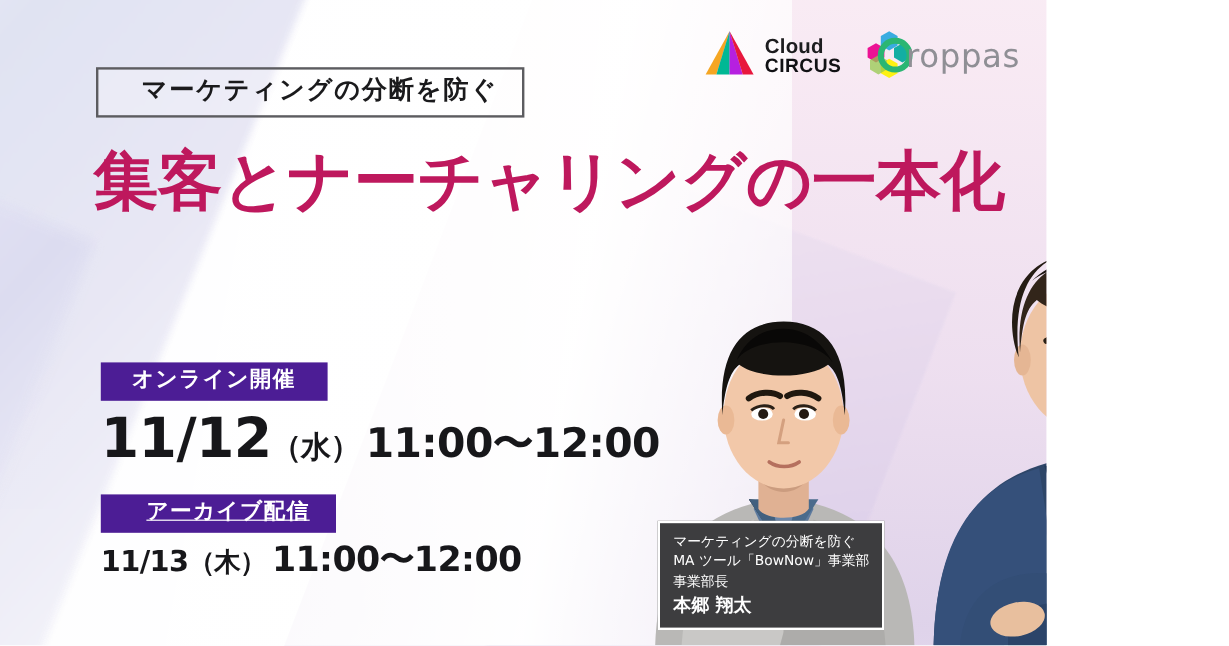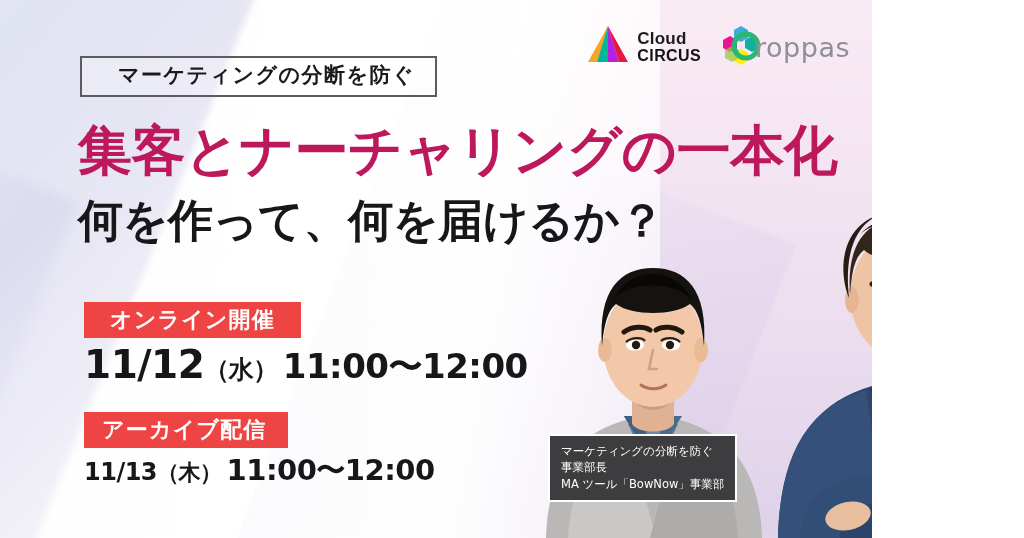--- a/index.html
+++ b/index.html
@@ -117,37 +117,37 @@
     font-family:"DejaVu Sans","Liberation Sans",sans-serif;
   }
 
   
   .sched{ position:absolute; z-index:30; }
   .sched-1{ left:84px; top:302px; }
   .sched-2{ left:84px; top:412px; }
 
   .badge{
     display:inline-block;
-    background:#ef4444;
+    background:#4c1d95;
     color:#ffffff;
-    font-size:22px; font-weight:700;
+    font-size:18px; font-weight:700;
     letter-spacing:1.2px;
     padding:5px 26px 6px 26px;
     line-height:1.15;
     font-family:"DejaVu Sans","Liberation Sans",sans-serif;
   }
-  .badge-2{ padding:5px 22px 6px 18px; }
+  .badge-2{ padding:5px 22px 6px 38px;text-decoration:underline; }
 
   .datetime{
     margin-top:7px;
     white-space:nowrap; color:#17171a;
     font-family:"DejaVu Sans","Liberation Sans",sans-serif;
     line-height:1.05;
   }
-  .dt-big{ font-size:39px; font-weight:800; letter-spacing:-0.5px; }
+  .dt-big{ font-size:46px; font-weight:800; letter-spacing:-0.5px; }
   .dt-day{ font-size:25px; font-weight:700; letter-spacing:-0.5px; }
   .dt-time{ font-size:34px; font-weight:700; letter-spacing:-0.5px; margin-left:5px;text-align:center; }
 
   .sched-2 .dt-big{ font-size:24px; }
   .sched-2 .dt-day{ font-size:22px; }
   .sched-2 .dt-time{ font-size:29px; }
 
   
   .photos{ position:absolute; inset:0; z-index:20; }
 
@@ -332,36 +332,36 @@
       </svg>
       <span class="op-text">roppas</span>
     </div>
   </div>
 
   <div class="eyebrow">
     <span>マーケティングの分断を防ぐ</span>
   </div>
 
   <div class="title-main">集客とナーチャリングの一本化</div>
-  <div class="title-sub">何を作って、何を届けるか？</div>
 
   <div class="sched sched-1">
     <div class="badge">オンライン開催</div>
     <div class="datetime">
       <span class="dt-big">11/12</span><span class="dt-day">（水）</span><span class="dt-time">11:00〜12:00</span>
     </div>
   </div>
 
   <div class="sched sched-2">
     <div class="badge badge-2">アーカイブ配信</div>
     <div class="datetime">
       <span class="dt-big">11/13</span><span class="dt-day">（木）</span><span class="dt-time">11:00〜12:00</span>
     </div>
   </div>
 
   <div class="namecard card-left">
     <span class="nc-line">マーケティングの分断を防ぐ</span>
+    <span class="nc-line">MA ツール「BowNow」事業部</span>
     <span class="nc-line">事業部長</span>
-    <span class="nc-line">MA ツール「BowNow」事業部</span>
+    <span class="nc-name">本郷 翔太</span>
   </div>
 
 
 </div>
 
 </body></html>

